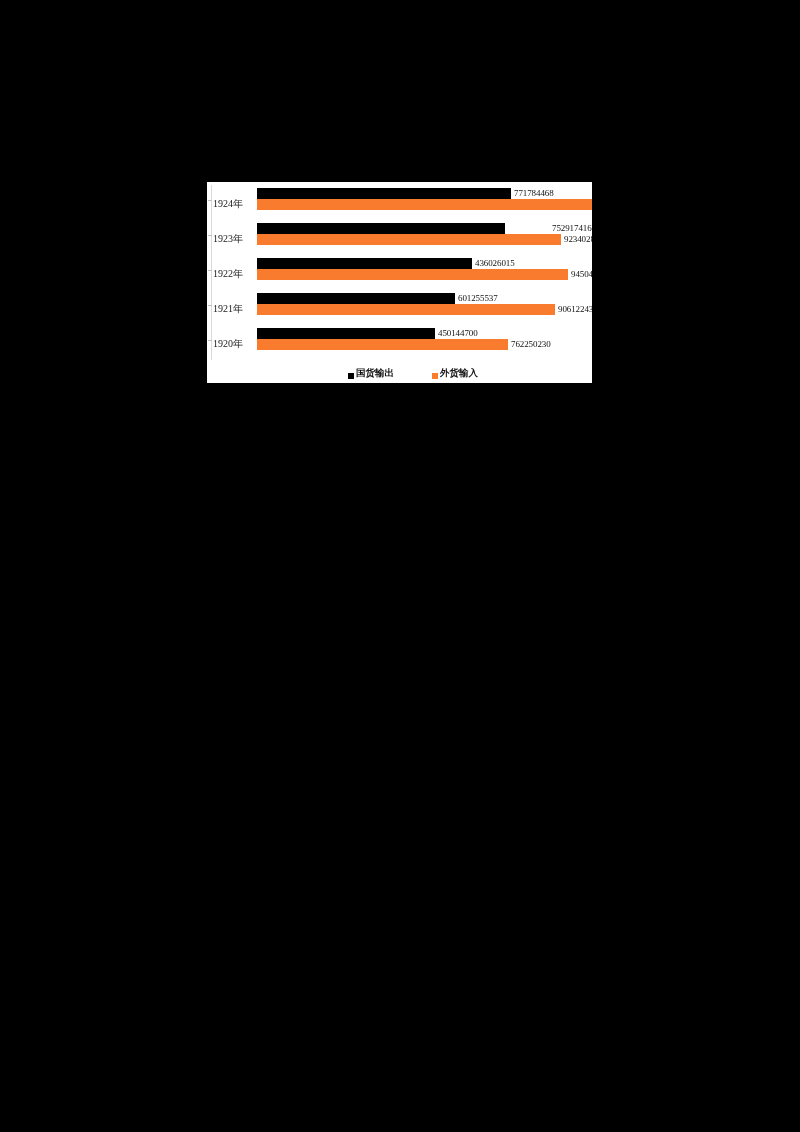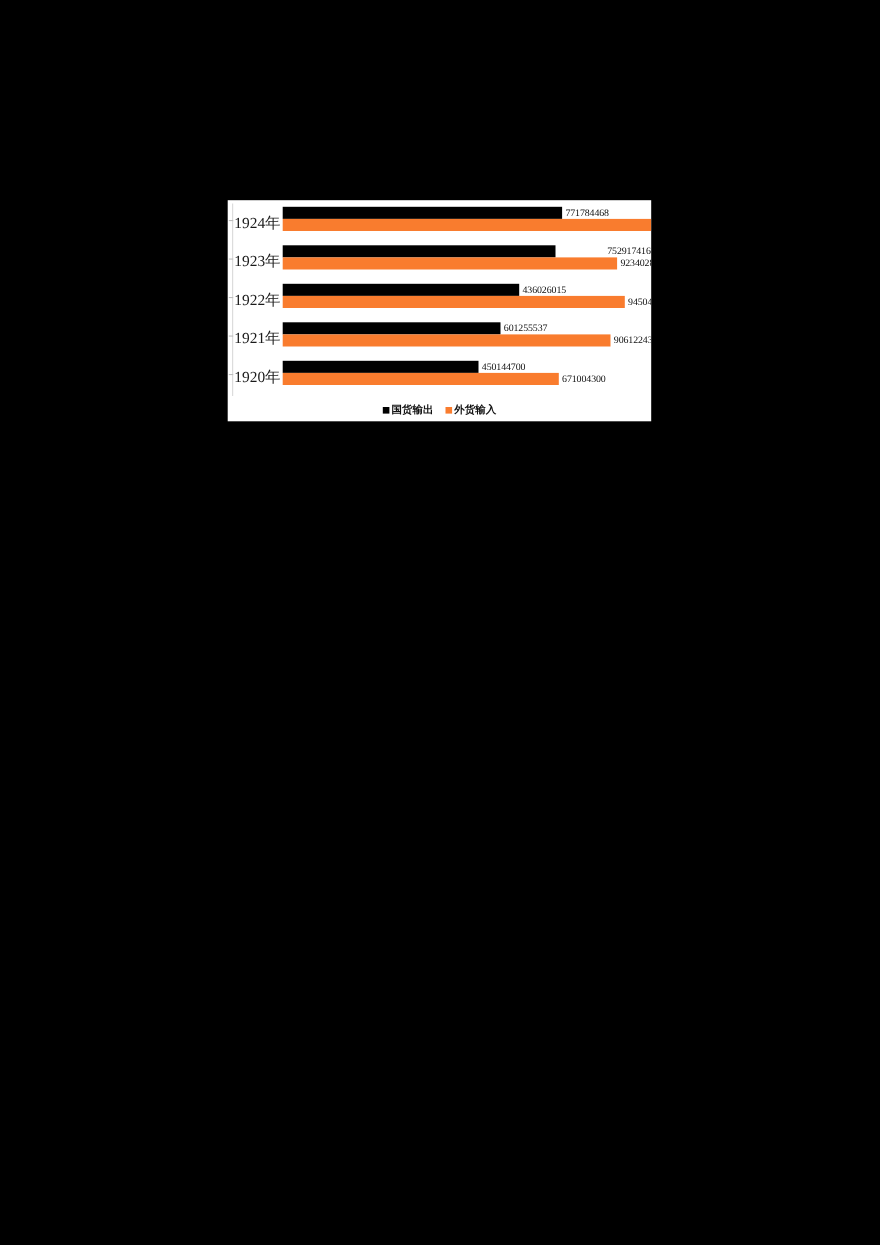--- a/index.html
+++ b/index.html
@@ -62,21 +62,21 @@
     width: 385px;
     height: 35px;
   }
 
   .cat-label {
     position: absolute;
     left: 6px;
     top: 9px;
     width: 44px;
     text-align: left;
-    font-size: 14px;
+    font-size: 10px;
     line-height: 16px;
     color: #1a1a1a;
     font-family: "Liberation Serif", "DejaVu Serif", serif;
     white-space: nowrap;
   }
 
   .bar-row {
     position: absolute;
     left: 50px;
     height: 11px;
@@ -111,22 +111,23 @@
     top: 182px;
     width: 385px;
     height: 18px;
     display: flex;
     align-items: center;
     justify-content: center;
     gap: 11px;
   }
   .legend-item {
     display: flex;
-    align-items: center;
+    align-items: flex-end;
     gap: 2px;
+    margin-left: 27px;
   }
   .legend-swatch {
     width: 6px;
     height: 6px;
     display: inline-block;
     flex: 0 0 auto;
   }
   .legend-swatch.s0 { background: #000000; }
   .legend-swatch.s1 { background: #F97C2E; }
   .legend-label {
@@ -194,21 +195,21 @@
       </div>
       <div class="axis-tick" style="top: 155px;"></div>
       <div class="bar-group" style="top: 142px;">
         <div class="cat-label">1920年</div>
         <div class="bar-row series-0">
           <div class="bar s0" title="1920年 国货输出 541631300" style="width: 178px;"></div>
           <div class="bar-value" style="left: 181px;">450144700</div>
         </div>
         <div class="bar-row series-1">
           <div class="bar s1" title="1920年 外货输入 762250230" style="width: 251px;"></div>
-          <div class="bar-value" style="left: 254px;">671004300</div>
+          <div class="bar-value" style="left: 254px;">762250230</div>
         </div>
       </div>
     </div>
 
   <div id="legend">
     <div class="legend-item">
       <span class="legend-swatch s0"></span>
       <span class="legend-label">国货输出</span>
     </div>
     <div class="legend-item">

